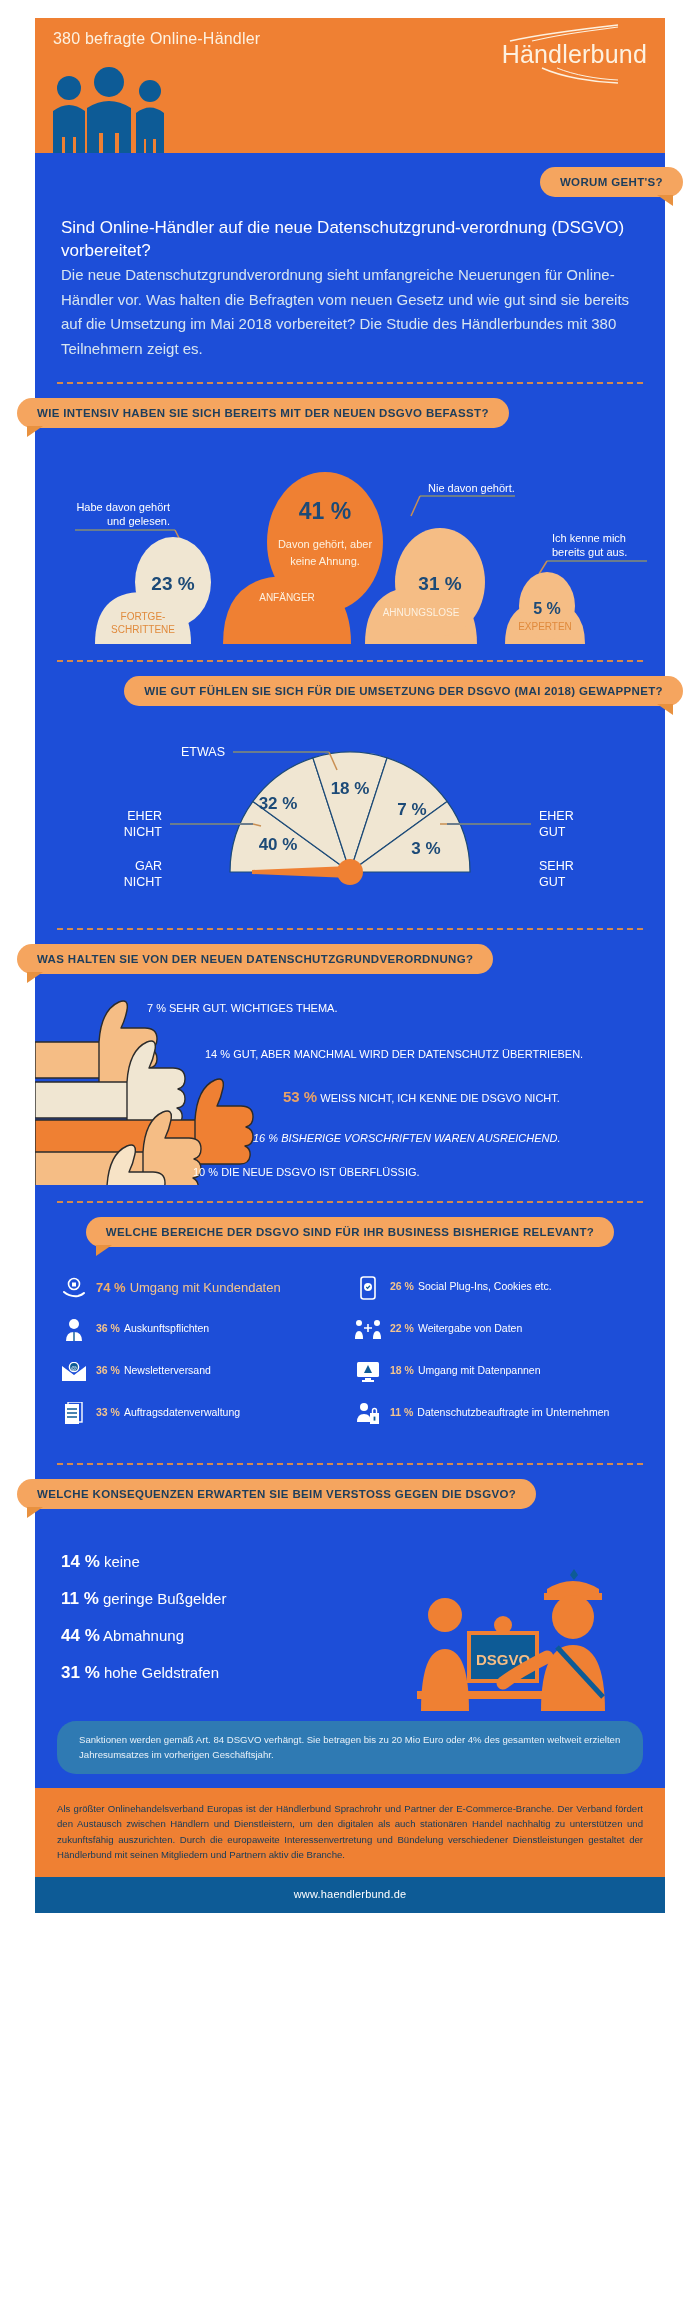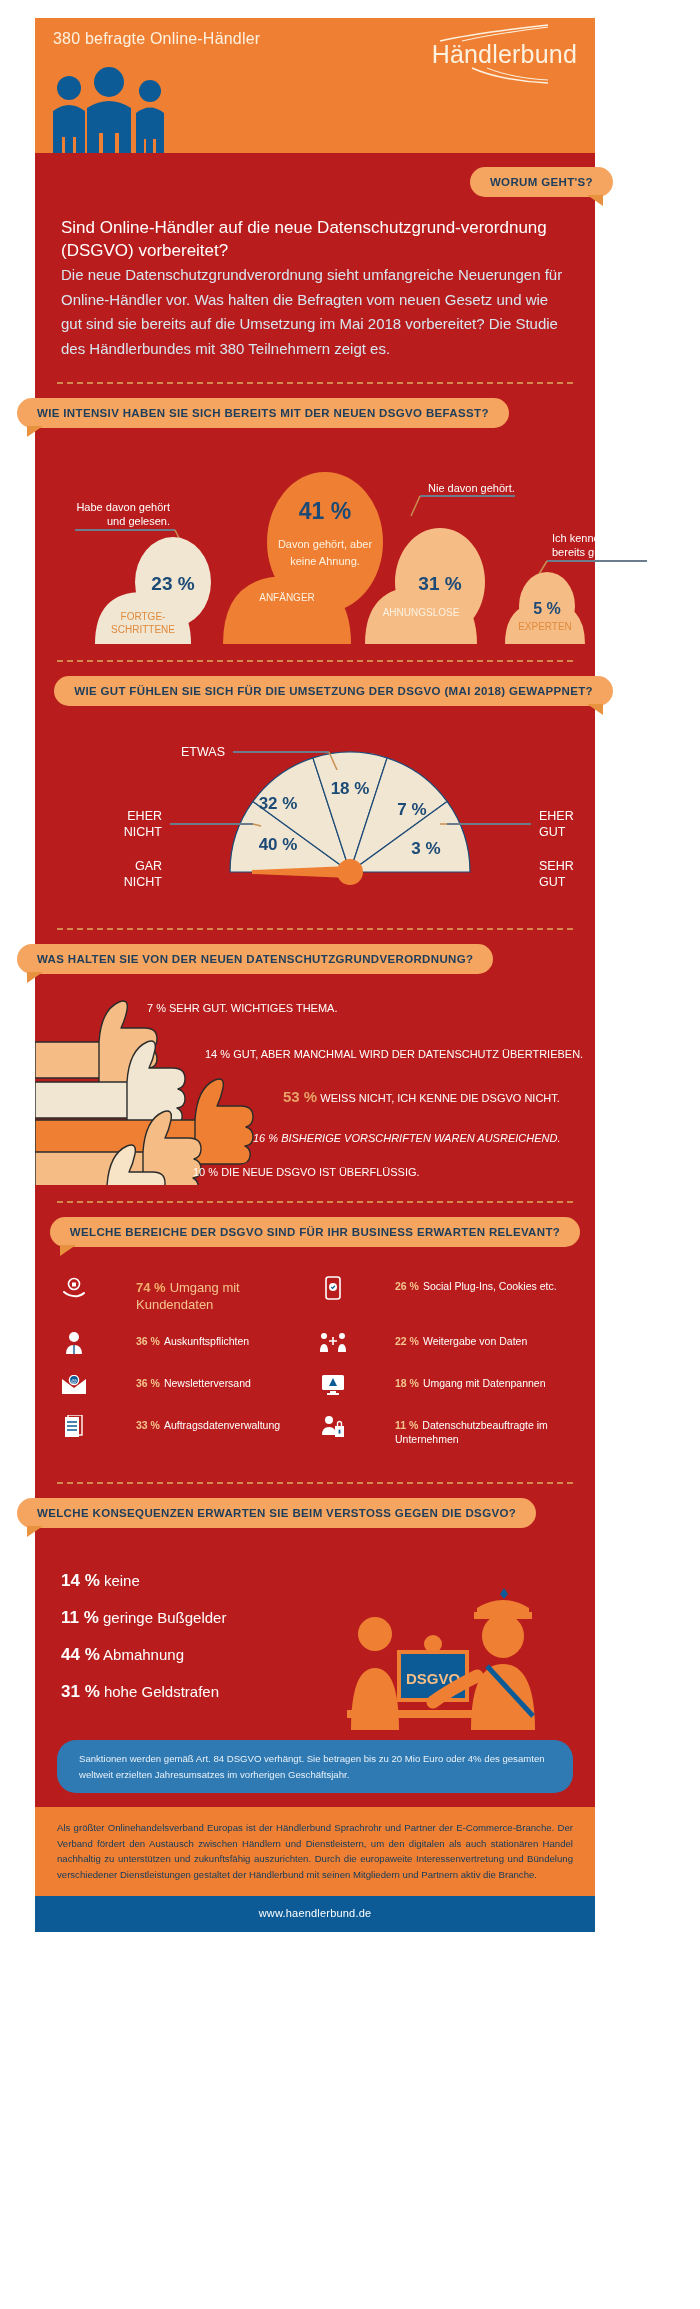--- a/index.html
+++ b/index.html
@@ -8,22 +8,22 @@
     font-family: "Liberation Sans", sans-serif;
     background: #ffffff;
   }
   .page {
     width: 700px;
     min-height: 2309px;
     background: #ffffff;
     padding: 18px 35px 22px 35px;
   }
   .infographic {
-    width: 560px;
-    background: #b91c1c;
+    width: 630px;
+    background: #1d4ed8;
     position: relative;
   }
 
   
   .header {
     background: #ef8033;
     padding: 12px 18px 0 18px;
     position: relative;
     height: 135px;
     overflow: hidden;
@@ -135,21 +135,20 @@
     height: 26px;
     display: flex;
     align-items: center;
     justify-content: center;
   }
   .area-text {
     font-size: 10.5px;
     color: #ffffff;
     line-height: 1.35;
     padding-top: 4px;
-    margin-left: 40px;
   }
   .area-pct {
     font-weight: bold;
     color: #f3c48e;
     margin-right: 4px;
   }
   .area-item.lead .area-text { font-size: 13px; }
   .area-item.lead .area-pct { color: #f0ae6a; }
   .area-item.lead .area-label { color: #f3c48e; }
 
@@ -388,21 +387,21 @@
       <div style="position:absolute; left:158px; top:186px; font-size:11px; color:#ffffff;">
         <span>10 %</span>
         <span>DIE NEUE DSGVO IST ÜBERFLÜSSIG.</span>
       </div>
     </div>
   </div>
 
   <div class="divider"></div>
 
   <div class="pill-row center">
-    <span class="pill">WELCHE BEREICHE DER DSGVO SIND FÜR IHR BUSINESS ERWARTEN RELEVANT?</span>
+    <span class="pill">WELCHE BEREICHE DER DSGVO SIND FÜR IHR BUSINESS BISHERIGE RELEVANT?</span>
   </div>
 
   <div class="areas">
 
     <div class="area-item lead">
       <span class="area-icon">
         <svg width="24" height="22" viewBox="0 0 24 22">
               <circle cx="12" cy="7" r="5.5" fill="none" stroke="#ffffff" stroke-width="1.6"></circle>
               <rect x="10" y="5.5" width="4" height="4" fill="#ffffff"></rect>
               <path d="M2 15 q6 5 14 4 q4 -1 6 -3" stroke="#ffffff" stroke-width="2" fill="none" stroke-linecap="round"></path>

